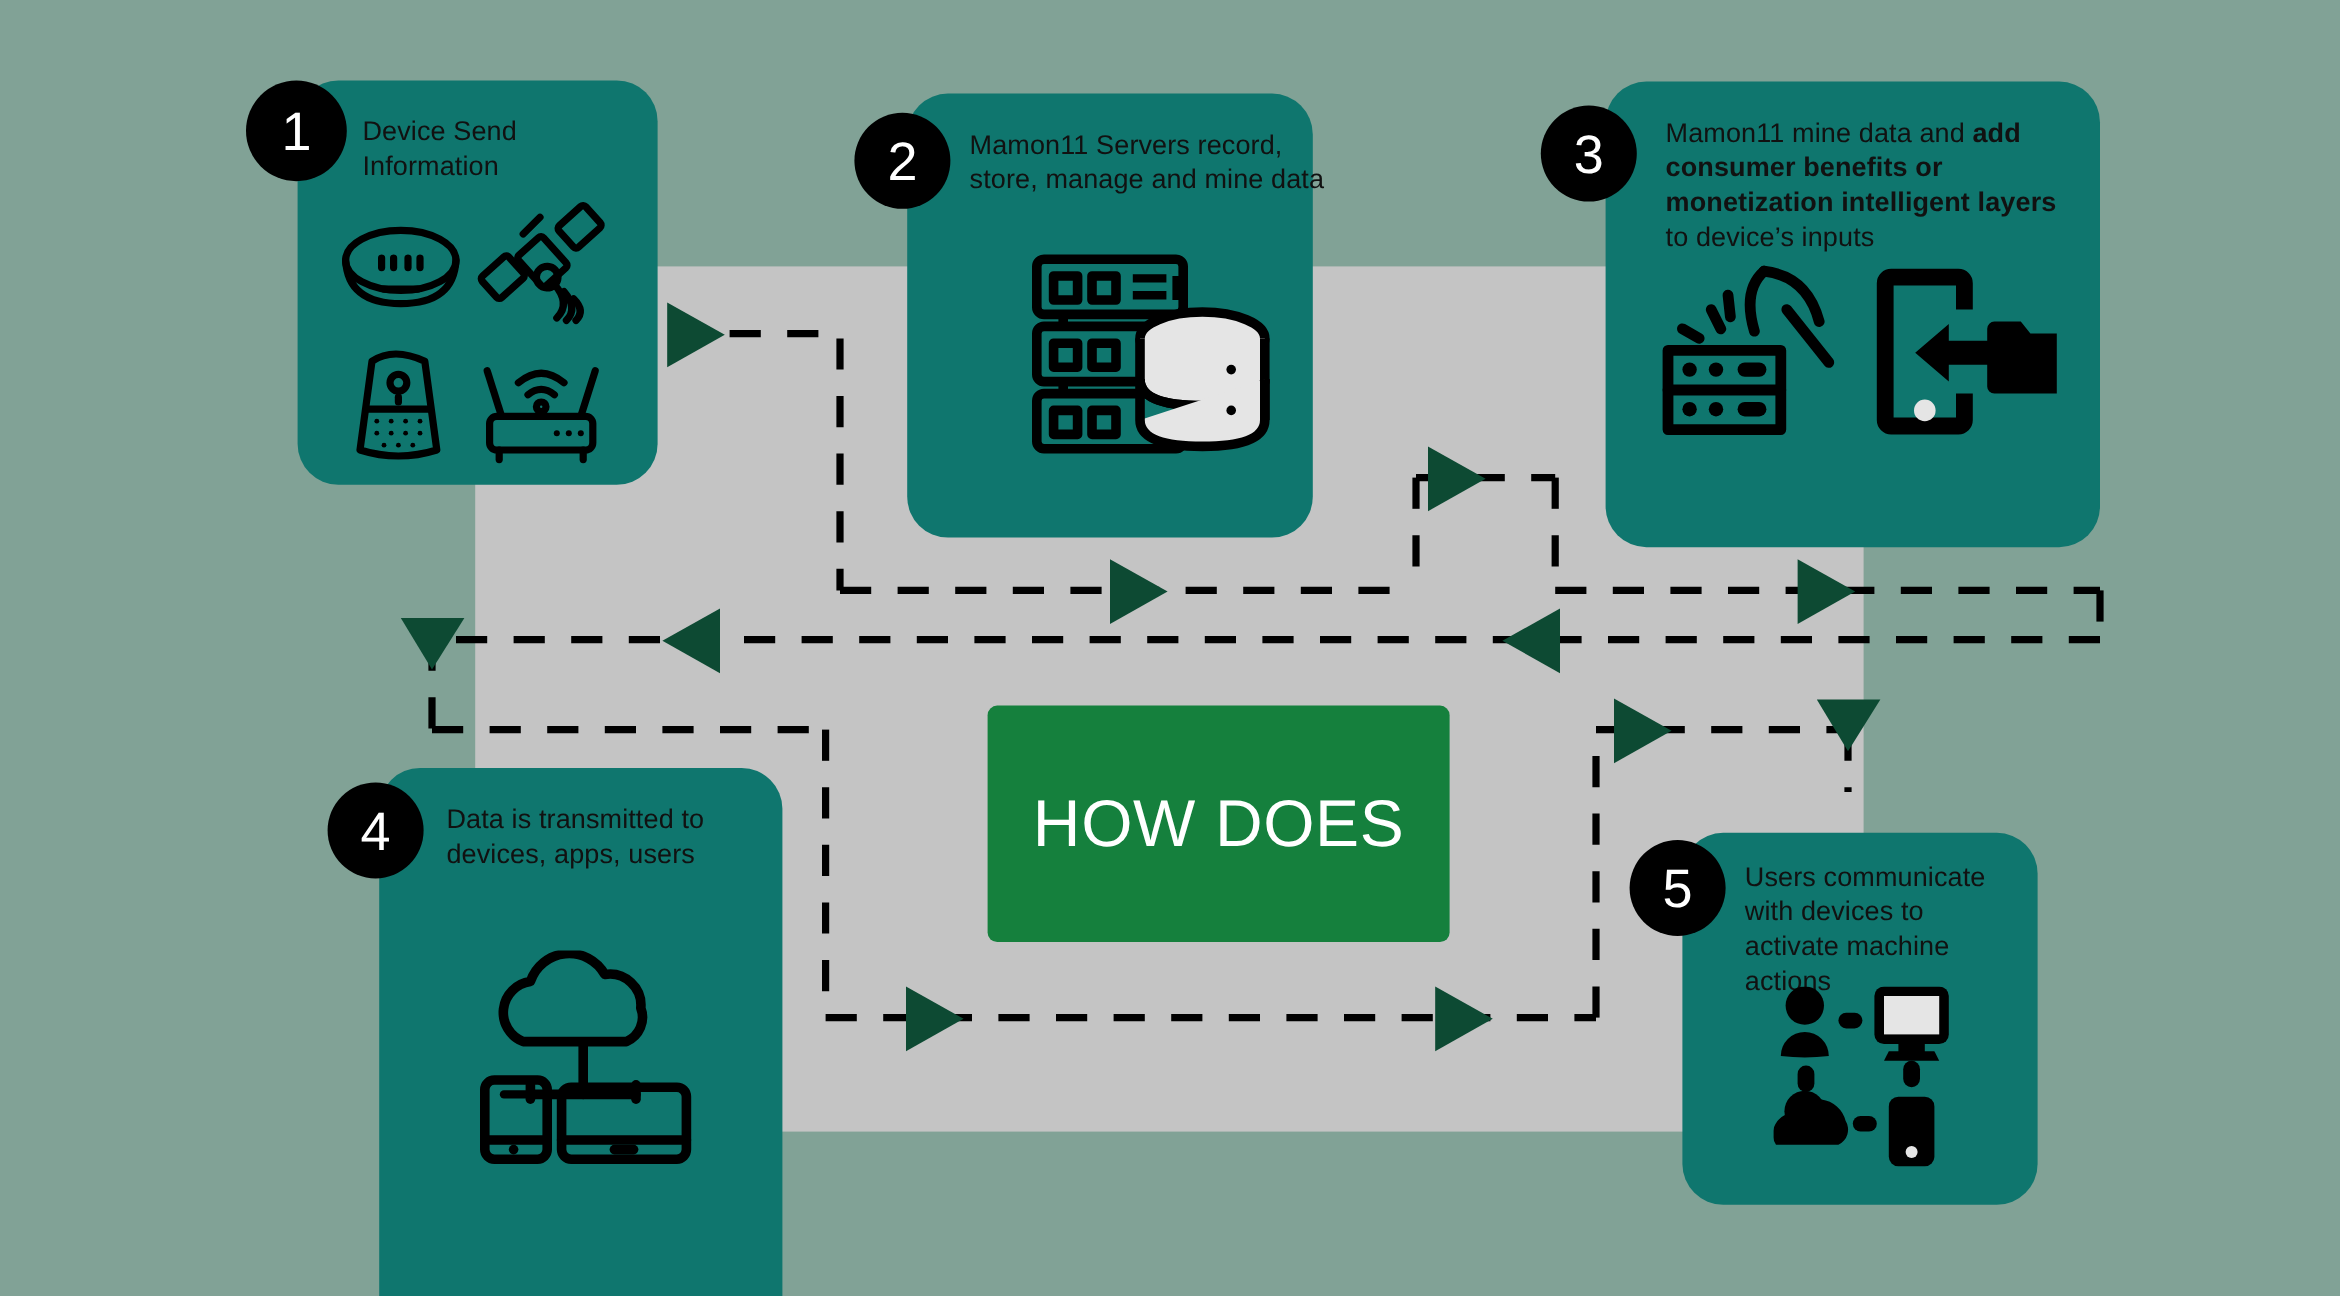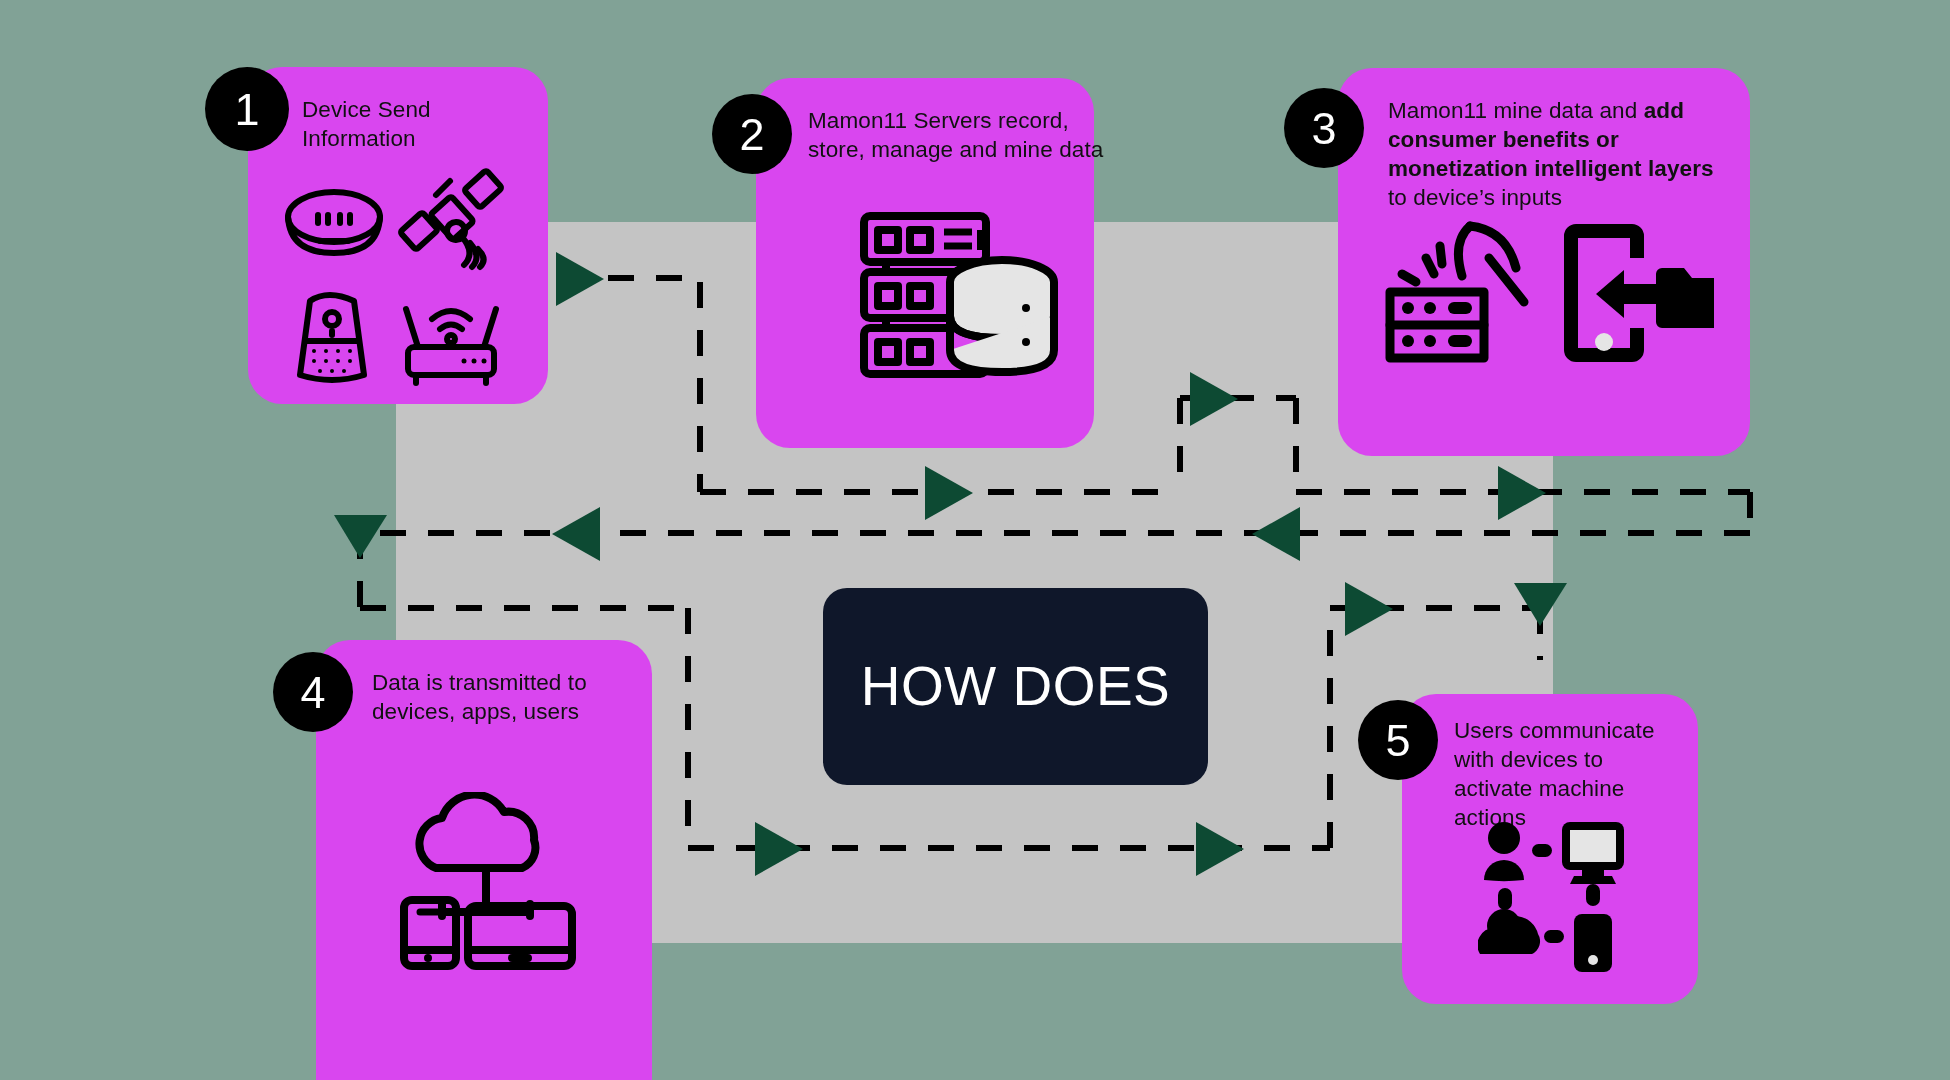--- a/index.html
+++ b/index.html
@@ -17,21 +17,21 @@
     left:396px;top:222px;width:1157px;height:721px;
     background:#c4c4c4;
   }
 
   
   .connectors{position:absolute;left:0;top:0;width:1950px;height:1080px;}
 
   
   .card{
     position:absolute;
-    background:#d946ef;
+    background:#0f766e;
     border-radius:34px;
   }
   .card-text{
     position:absolute;
     color:#111111;
     font-size:22.5px;
     line-height:29px;
     letter-spacing:.1px;
     font-weight:400;
   }
@@ -45,22 +45,22 @@
     display:flex;align-items:center;justify-content:center;
     font-size:45px;
     font-weight:400;
     line-height:1;
   }
 
   
   .centre{
     position:absolute;
     left:823px;top:588px;width:385px;height:197px;
-    background:#0f172a;
-    border-radius:24px;
+    background:#15803d;
+    border-radius:8px;
     display:flex;align-items:center;justify-content:center;
     text-align:left;
   }
   .centre span{
     color:#ffffff;
     font-size:55px;
     line-height:63px;
     font-weight:400;
     letter-spacing:.5px;
     display:block;

